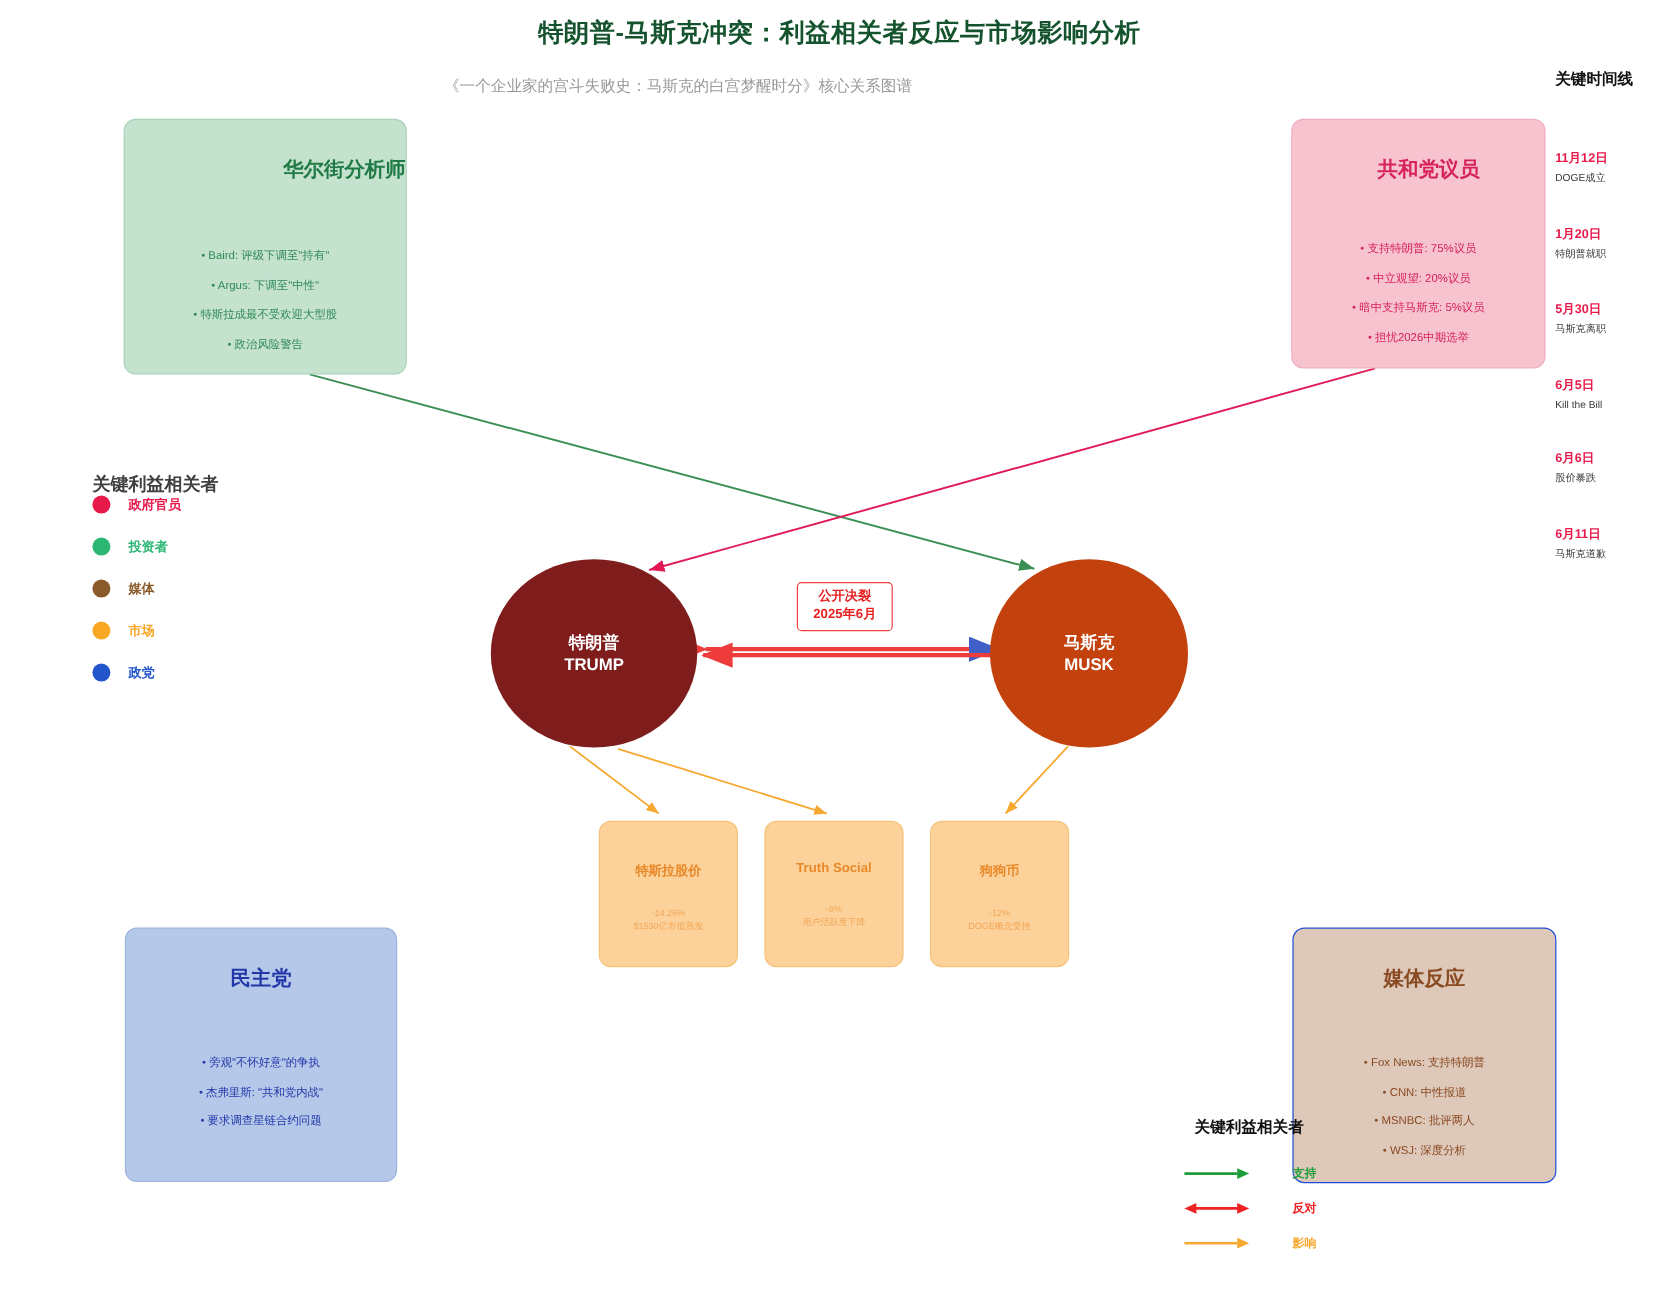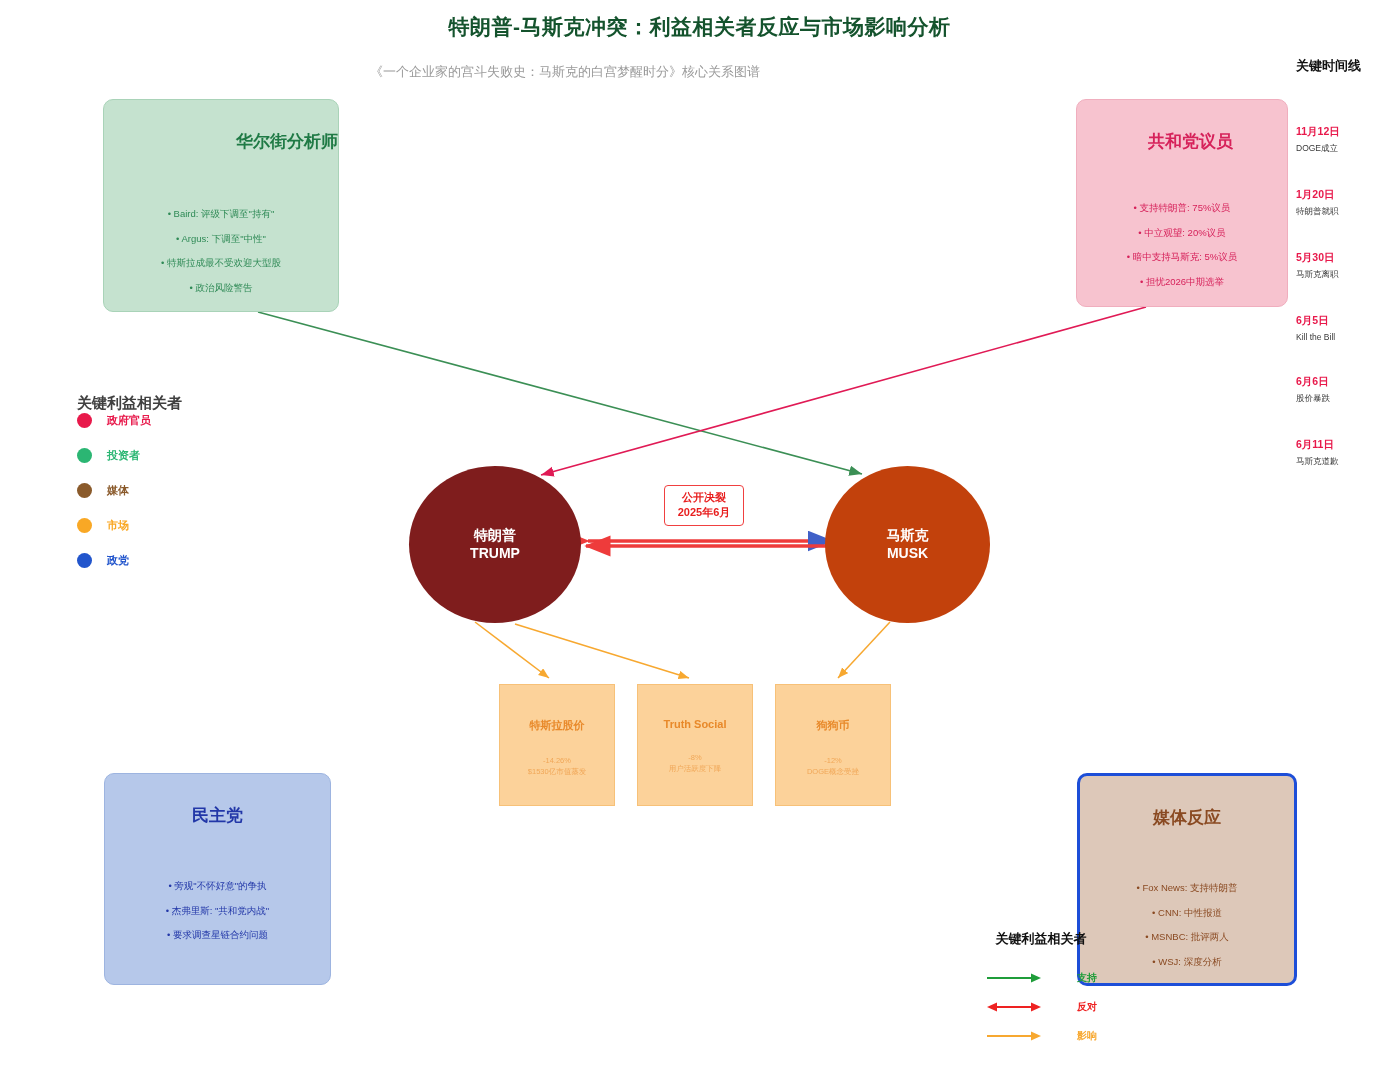--- a/index.html
+++ b/index.html
@@ -59,21 +59,21 @@
     left:104px;top:773px;width:227px;height:212px;
     background:#b6c8ea;border:1px solid #9db4e0;
   }
   #card-democrats .card-title{color:#2237a8;}
   #card-democrats .card-list{margin-top:54px;}
   #card-democrats .card-list li{color:#2237a8;}
 
   
   #card-media{
     left:1077px;top:773px;width:220px;height:213px;
-    background:#ddc8b9;border:3px solid #1d4ed8;
+    background:#ddc8b9;border:1px solid #1d4ed8;
   }
   #card-media .card-title{color:#8a4a22;}
   #card-media .card-list{margin-top:54px;}
   #card-media .card-list li{color:#8a4a22;}
 
   
   .node{
     position:absolute;border-radius:50%;display:flex;flex-direction:column;
     align-items:center;justify-content:center;color:#ffffff;font-weight:bold;
     line-height:1.25;text-align:center;
@@ -92,21 +92,21 @@
   #conflict-label{
     position:absolute;left:664px;top:485px;width:80px;
     border:1px solid #f04040;border-radius:4px;background:#ffffff;
     color:#e81f1f;font-size:11px;font-weight:bold;text-align:center;
     padding:4px 2px;line-height:1.4;box-sizing:border-box;
   }
 
   
   .impact{
     position:absolute;width:116px;height:122px;background:#fcd29a;
-    border:1px solid #f7c178;border-radius:0;box-sizing:border-box;
+    border:1px solid #f7c178;border-radius:10px;box-sizing:border-box;
     display:flex;flex-direction:column;align-items:center;
   }
   .impact .impact-title{
     margin-top:33px;font-size:11px;font-weight:bold;color:#e8892a;
   }
   .impact .impact-detail{
     margin-top:22px;font-size:7.5px;color:#f0a758;text-align:center;line-height:1.5;
   }
   #impact-tesla{left:499px;top:684px;}
   #impact-truth{left:637px;top:684px;}

